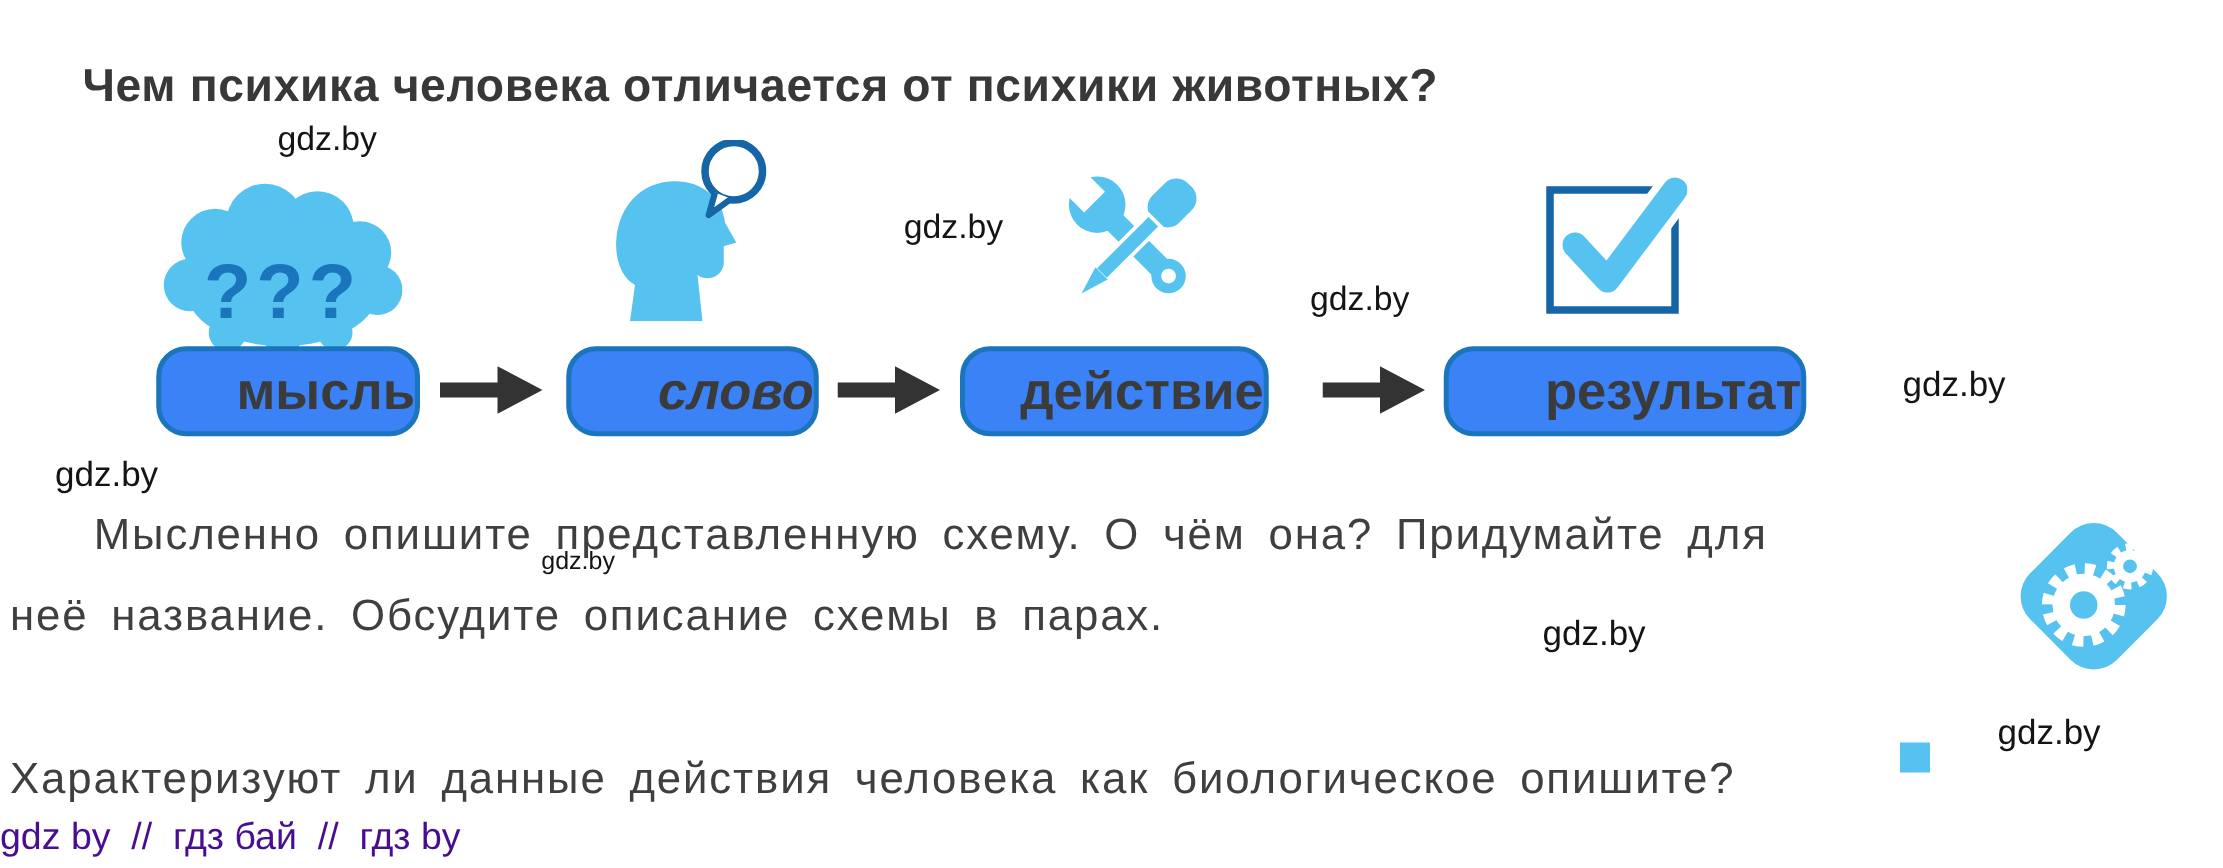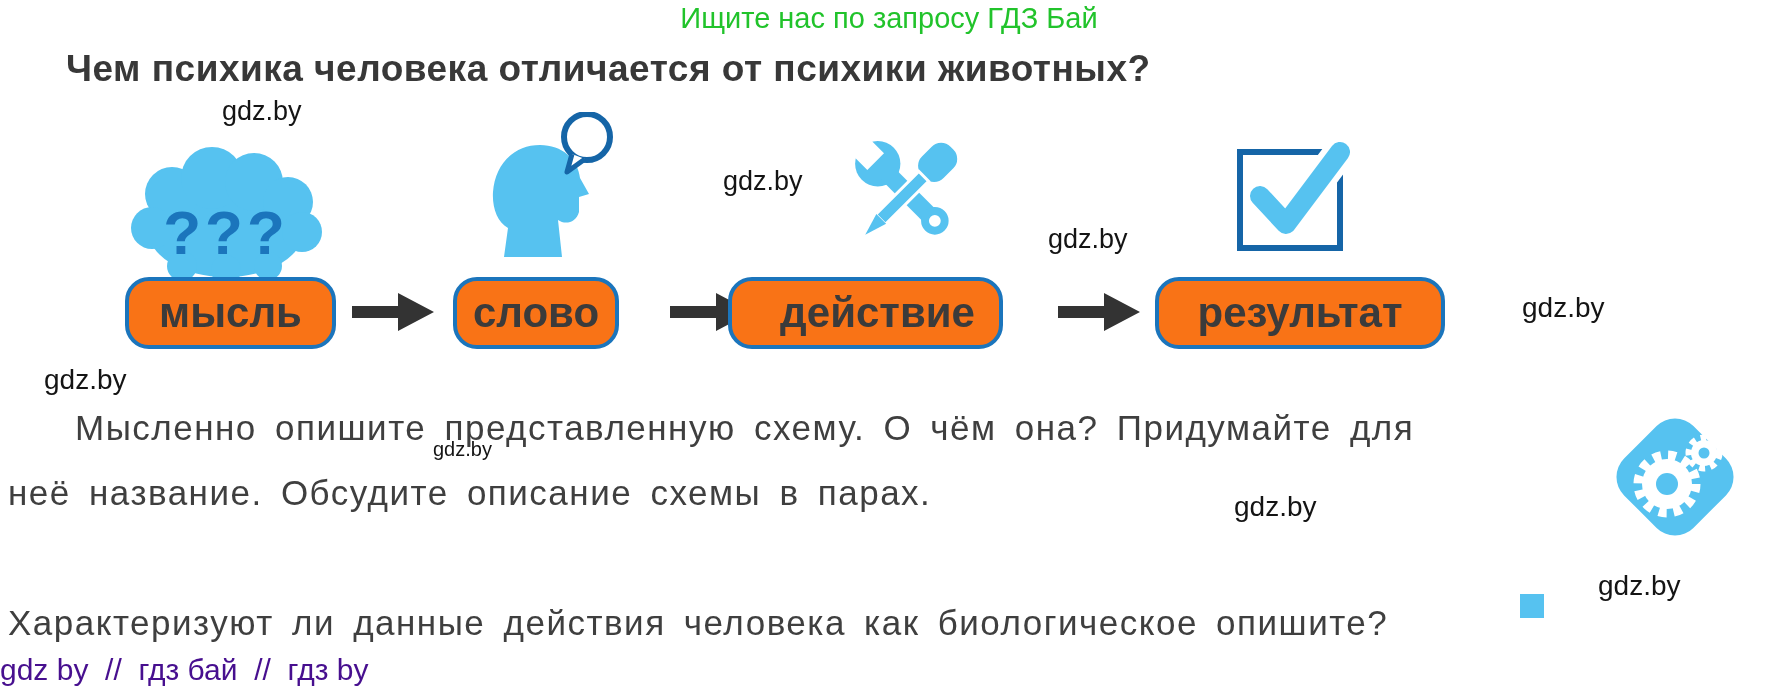--- a/index.html
+++ b/index.html
@@ -23,46 +23,45 @@
   .wm7{left:1234px;top:491px;font-size:28px;}
   .wm8{left:1598px;top:570px;font-size:28px;}
   
   .icon-cloud{left:130px;top:142px;}
   .icon-head{left:490px;top:112px;}
   .icon-tools{left:843px;top:128px;}
   .icon-check{left:1232px;top:134px;}
   .icon-gears{left:1600px;top:402px;}
   
   .step{
-    top:277px;height:72px;background:#f97316;border:4px solid #1b75bc;border-radius:24px;
-    box-sizing:border-box;display:flex;align-items:center;justify-content:center;
+    top:277px;height:72px;background:#3b82f6;border:4px solid #1b75bc;border-radius:24px;
+    box-sizing:border-box;display:flex;align-items:center;justify-content:flex-end;
     font-size:42px;font-weight:bold;color:#3b3b3b;
   }
   .step1{left:125px;width:211px;}
-  .step2{left:453px;width:166px;}
-  .step3{left:728px;width:275px;padding-left:24px;}
+  .step2{left:453px;width:202px;font-style:italic;}
+  .step3{left:768px;width:247px;padding-left:24px;}
   .step4{left:1155px;width:290px;}
   .arrow{top:291px;}
   .arr1{left:352px;} .arr2{left:670px;} .arr3{left:1058px;}
   
   .task-line{font-size:35px;color:#3f3f3f;letter-spacing:1.5px;word-spacing:7px;white-space:nowrap;}
   .tl1{left:75px;top:408px;}
   .tl2{left:8px;top:473px;}
   .tl3{left:75px;top:538px;}
   .tl4{left:8px;top:603px;}
   .end-marker{left:1520px;top:594px;width:24px;height:24px;background:#56c2f0;}
   
   .footer{top:653px;left:0;right:0;text-align:left;font-size:30px;color:#470f8f;white-space:pre;}
 </style>
 </head>
 <body>
 
 <div id="page">
 
-  <div class="abs banner">Ищите нас по запросу ГДЗ Бай</div>
 
   <div class="abs heading">Чем психика человека отличается от психики животных?</div>
 
   <span class="abs wm wm1">gdz.by</span>
   <span class="abs wm wm2">gdz.by</span>
   <span class="abs wm wm3">gdz.by</span>
   <span class="abs wm wm4">gdz.by</span>
   <span class="abs wm wm5">gdz.by</span>
   <span class="abs wm wm6">gdz.by</span>
   <span class="abs wm wm7">gdz.by</span>

